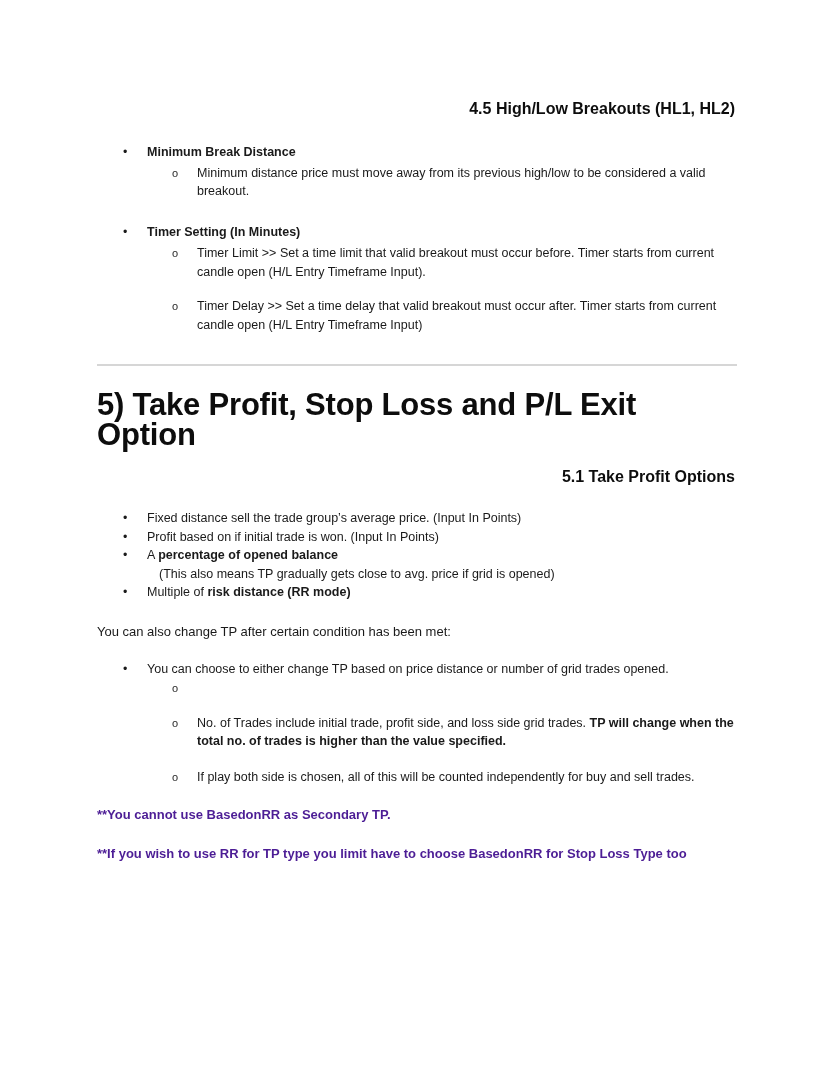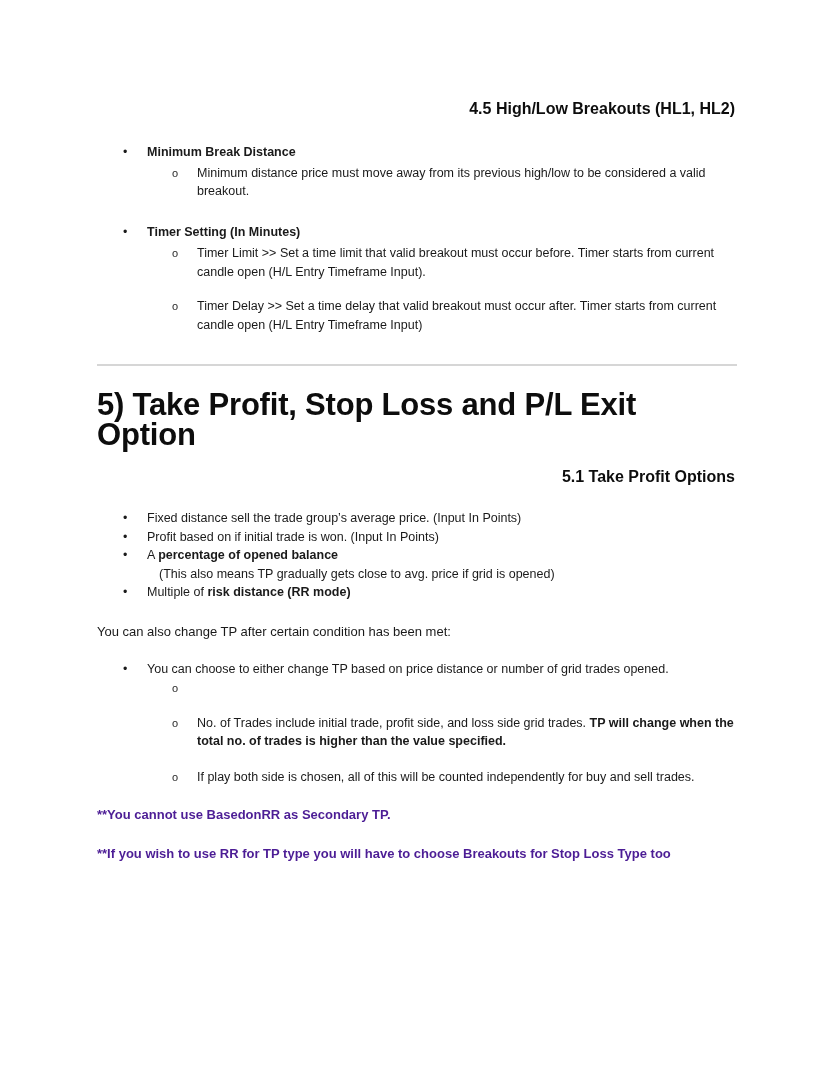--- a/index.html
+++ b/index.html
@@ -154,15 +154,15 @@
   <div class="row l2 txt mt16">
     <span class="m2">o</span>
     <p class="grow"><span>No. of Trades include initial trade, profit side, and loss side grid trades. </span><span class="bold">TP will change when the total no. of trades is higher than the value specified.</span></p>
   </div>
   <div class="row l2 txt mt17">
     <span class="m2">o</span>
     <p class="grow">If play both side is chosen, all of this will be counted independently for buy and sell trades.</p>
   </div>
 
   <p class="footnote mt19">**You cannot use BasedonRR as Secondary TP.</p>
-  <p class="footnote mt20">**If you wish to use RR for TP type you will have to choose Breakouts for Stop Loss Type too</p>
+  <p class="footnote mt20">**If you wish to use RR for TP type you limit have to choose BasedonRR for Stop Loss Type too</p>
 
 </div>
 
 </body></html>

